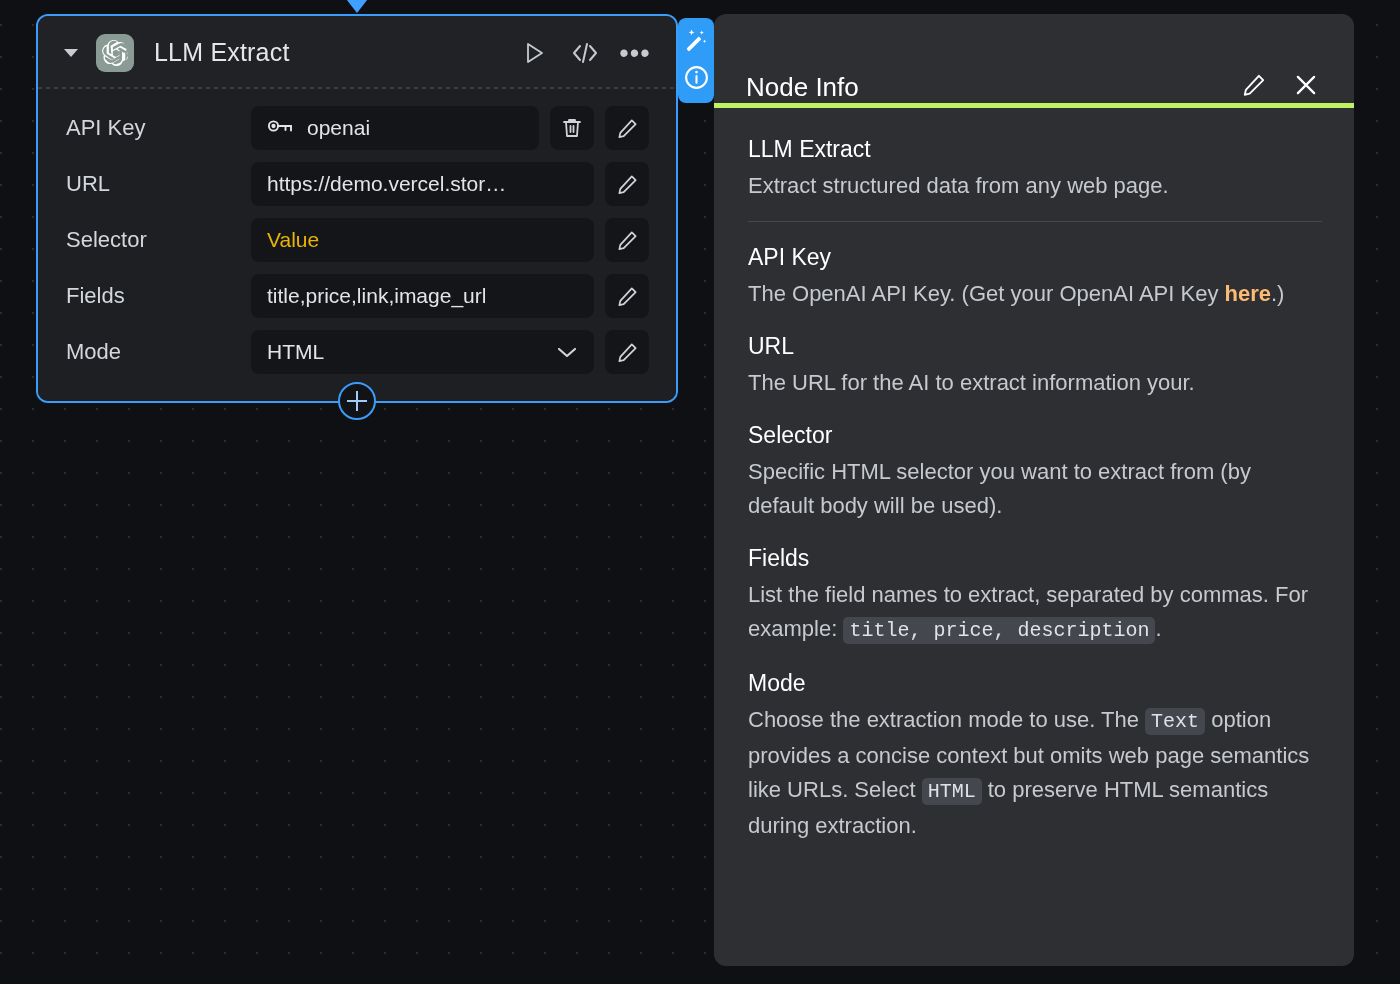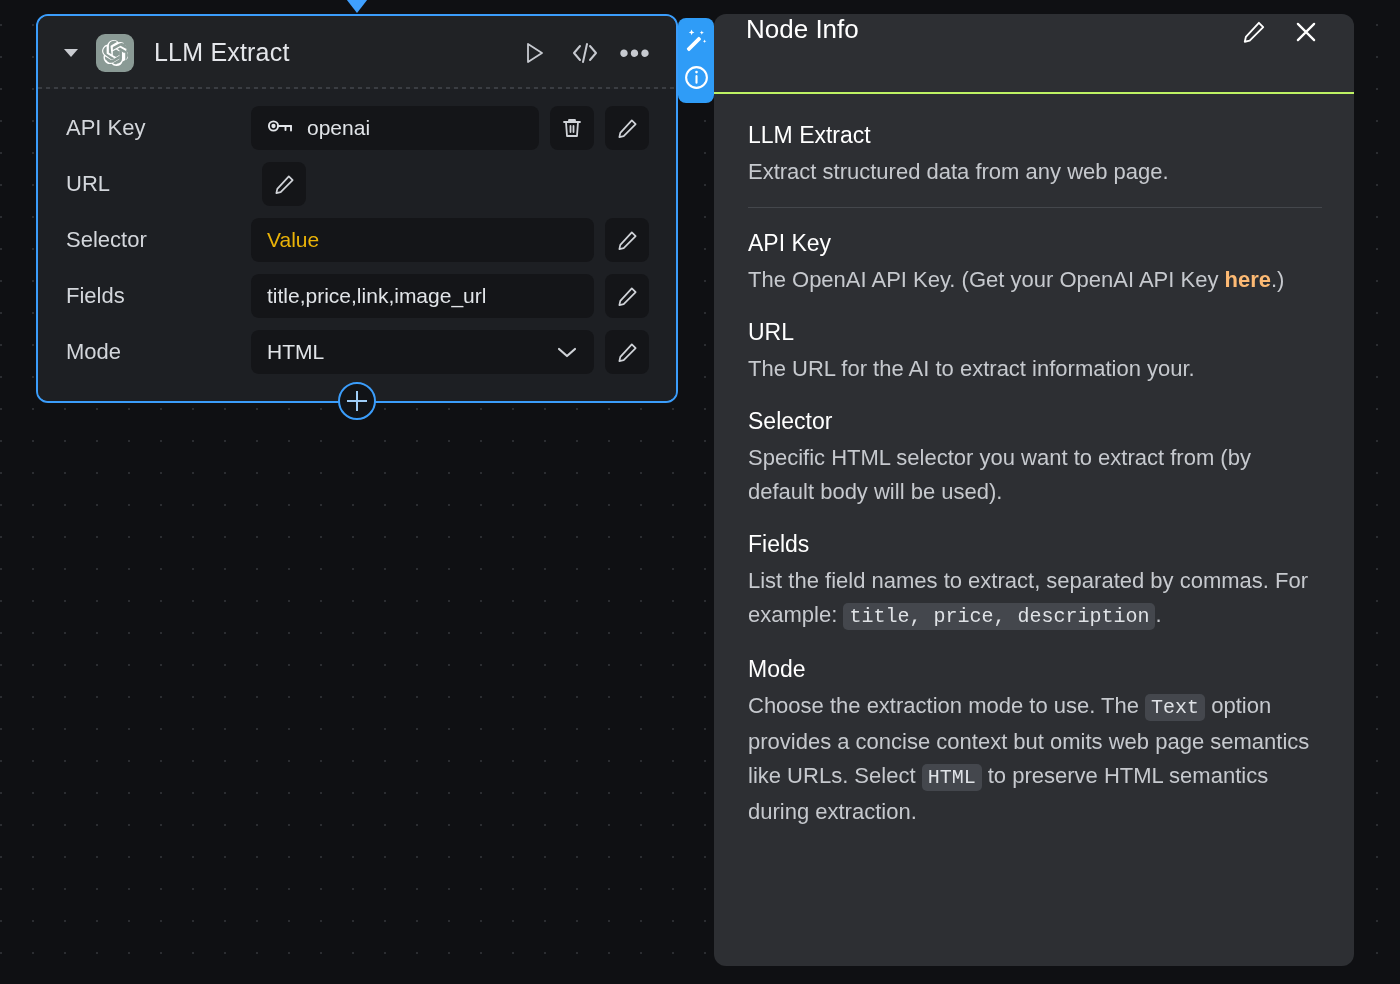--- a/index.html
+++ b/index.html
@@ -207,25 +207,25 @@
     width: 640px;
     height: 952px;
     background: #2d2f33;
     border-radius: 12px;
     display: flex;
     flex-direction: column;
     z-index: 5;
   }
 
   #panel-header {
-    height: 80px;
-    display: flex;
-    align-items: flex-start;
+    height: 94px;
+    display: flex;
+    align-items: flex-end;
     padding: 0 30px 0 32px;
-    border-bottom: 2px solid #bef264;
+    border-bottom: 5px solid #bef264;
     flex: 0 0 auto;
   }
   #panel-title {
     font-size: 26px;
     color: #ffffff;
     flex: 1 1 auto;
   }
   .panel-hdr-btn {
     width: 36px; height: 36px;
     display: flex; align-items: center; justify-content: center;
@@ -336,20 +336,21 @@
         </div>
         <div class="icon-btn">
           <svg width="23" height="23" viewBox="0 0 24 24" fill="none" stroke="currentColor" stroke-width="1.8" stroke-linecap="round" stroke-linejoin="round">
             <path d="M16.5 3.5 L20.5 7.5 L8 20 L3.5 21 L4.5 16.5 Z"></path>
           </svg>
         </div>
       </div>
 
       <div class="field-row">
         <div class="field-label">URL</div>
+        <div class="field-input w-wide" title="https://demo.vercel.stor…">https://demo.vercel.stor…</div>
         <div class="icon-btn">
           <svg width="23" height="23" viewBox="0 0 24 24" fill="none" stroke="currentColor" stroke-width="1.8" stroke-linecap="round" stroke-linejoin="round">
             <path d="M16.5 3.5 L20.5 7.5 L8 20 L3.5 21 L4.5 16.5 Z"></path>
           </svg>
         </div>
       </div>
 
       <div class="field-row">
         <div class="field-label">Selector</div>
         <div class="field-input w-wide">

